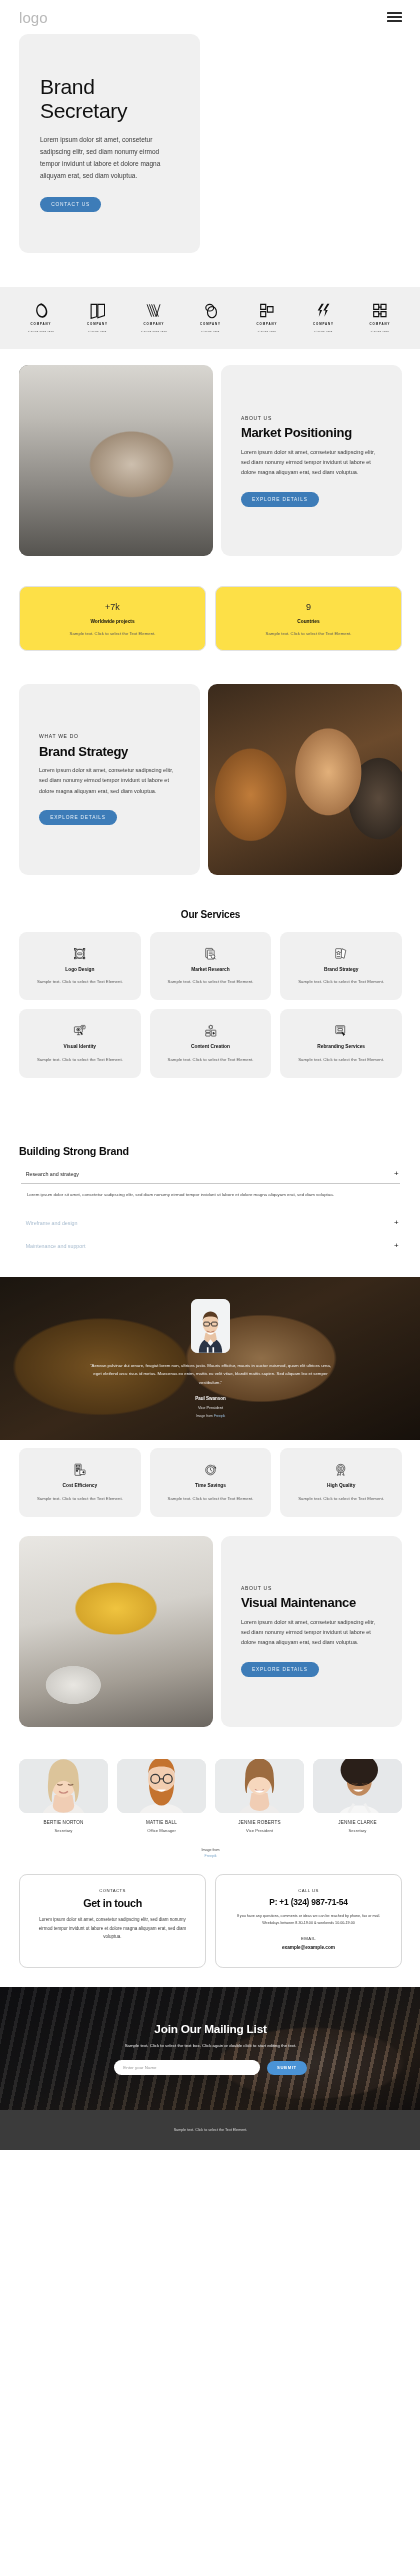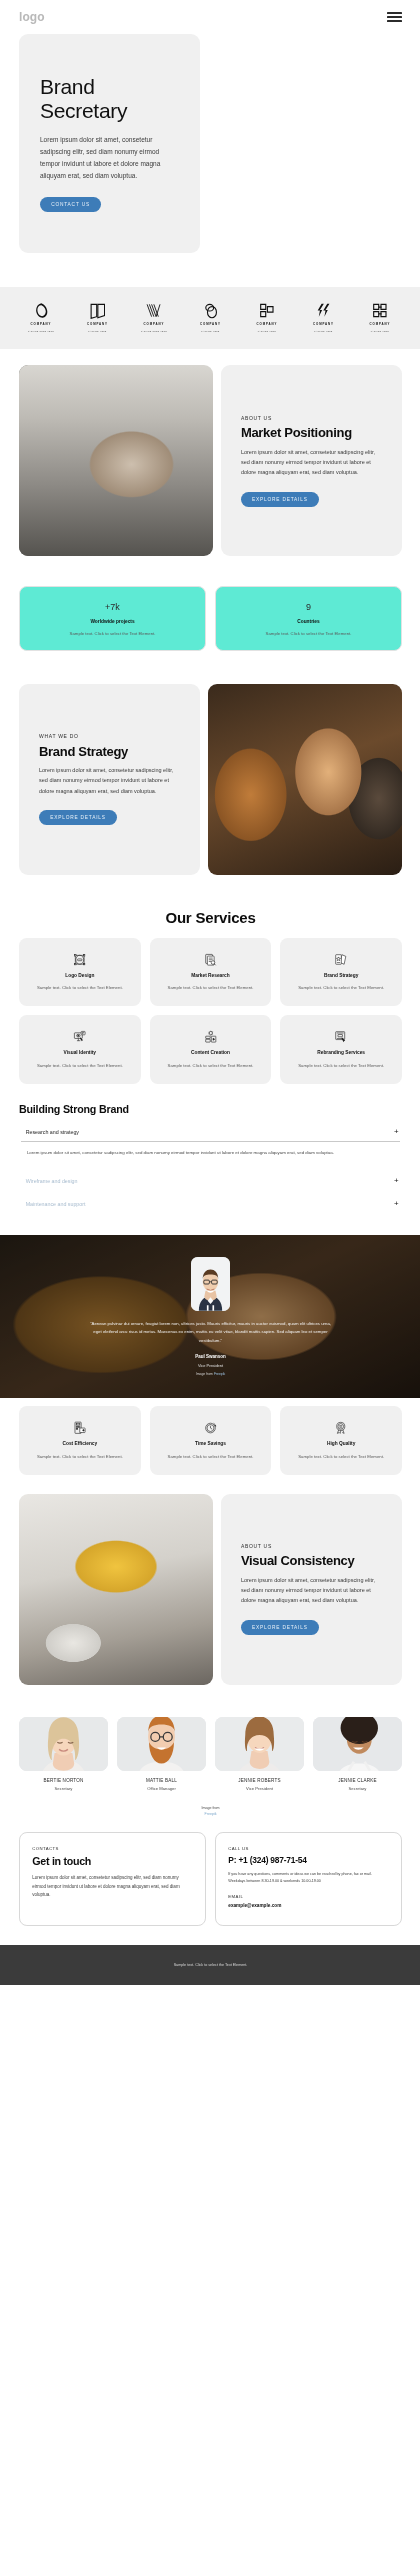--- a/index.html
+++ b/index.html
@@ -7,21 +7,21 @@
   body {
     width:421px; height:2576px; position:relative;
     font-family:"Liberation Sans", sans-serif;
     color:#1c1c1c; overflow:hidden;
   }
   .page { width:421px; }
 
   
   .header { height:34px; display:flex; align-items:center; justify-content:space-between;
             padding:0 19px; background:#fff; }
-  .logo { font-size:12px; color:#b9b9b9; letter-spacing:0.1px; font-weight:700;text-align:center; }
+  .logo { font-size:15px; color:#b9b9b9; letter-spacing:0.1px; font-weight:400;text-align:center; }
   .burger { width:14.6px; display:flex; flex-direction:column; gap:2.2px; cursor:pointer; }
   .burger span { display:block; height:1.7px; background:#2b2b2b; border-radius:0.6px; }
 
   
   .hero { display:flex; gap:7.9px; padding:0 19px 34px 19px; align-items:flex-start; }
   .hero-card { flex:0 0 181px; background:#f0f0f0; border-radius:9px;
                padding:26px 21px; display:flex; flex-direction:column; justify-content:center; min-height:219px;}
   .hero-title { font-size:21px; line-height:1.14; font-weight:400; letter-spacing:-0.3px; color:#111; }
   .hero-sub { margin-top:11.2px; font-size:6.5px; line-height:1.85; color:#3b3b3b; }
   .btn-pill { display:inline-block; margin-top:14.6px; background:#3d7cb8; color:#e7f0f8;
@@ -85,37 +85,37 @@
                   display:flex; flex-direction:column; justify-content:center; }
   .split.rev .media { order:1; }
   .split.rev .panel { order:2; }
   .eyebrow { font-size:5px; letter-spacing:0.7px; color:#2d2d2d; text-transform:uppercase; }
   .h2 { font-size:13px; font-weight:800; letter-spacing:-0.3px; margin-top:4.5px; color:#0d0d0d; }
   .para { margin-top:6.7px; font-size:5.5px; line-height:1.85; color:#3a3a3a; }
 
   
   .stats { display:flex; gap:9px; padding:14.6px 19px 17px; }
   .stat { flex:1; border:0.6px solid #e2e2e2; border-radius:7.9px; padding:14.6px 9px 12.3px;
-          text-align:center; background:#5eead4; }
+          text-align:center; background:#fde047; }
   .stat-num { font-size:9px; font-weight:300; color:#2b2b2b; }
   .stat-label { margin-top:6.7px; font-size:4.8px; font-weight:700; color:#111; }
   .stat-text { margin-top:6.7px; font-size:4.3px; line-height:1.7; color:#5a5a5a; }
 
   
-  .section-title { text-align:center; font-size:15px; font-weight:800; letter-spacing:-0.2px;
+  .section-title { text-align:center; font-size:10px; font-weight:800; letter-spacing:-0.2px;
                    padding:19px 0 3.4px; color:#0d0d0d; }
   .grid { display:flex; flex-wrap:wrap; gap:9px; padding:7.9px 19px 0; }
   .card { flex:1 1 calc(33.333% - 6.2px); background:#f0f0f0; border-radius:7.9px;
           padding:13.5px 10px 14.6px; text-align:center; min-height:61px; }
   .card-icon { height:17px; display:flex; align-items:center; justify-content:center; margin-bottom:4.5px; }
   .card-title { font-size:4.8px; font-weight:700; color:#111; }
   .card-text { margin-top:6.7px; font-size:4.3px; line-height:1.7; color:#5a5a5a; }
 
   
-  .accordion-wrap { padding:19px 19px 22.4px; }
+  .accordion-wrap { padding:19px 19px 22.4px;margin-top:48px; }
   .acc-title { font-size:10.7px; font-weight:800; letter-spacing:-0.2px; margin-bottom:9px; color:#0d0d0d; }
   .acc-row { display:flex; align-items:center; justify-content:space-between;
              padding:4.5px 3.4px 4.5px 6.7px; cursor:pointer; }
   .acc-row .lbl { font-size:5.3px; color:#1f1f1f; }
   .acc-row.closed .lbl { color:#a8bccf; }
   .acc-plus { font-size:7.9px; line-height:1; color:#111; font-weight:400; }
   .acc-rule { height:0.8px; background:#c9c9c9; margin:0 2.2px; }
   .acc-body { padding:7.9px 7.9px 14.6px; font-size:4.4px; line-height:1.85; color:#4a4a4a; }
 
   
@@ -135,21 +135,21 @@
   
   .team { display:flex; gap:9px; padding:17px 19px 3.4px; }
   .member { flex:1; text-align:center; }
   .member .pic { height:54px; border-radius:7.9px; overflow:hidden; background:#e6e8ea; }
   .mname { margin-top:6.7px; font-size:4.6px; letter-spacing:0.2px; color:#2b2b2b; }
   .mrole { margin-top:3.4px; font-size:4.2px; color:#4c4c4c; }
   .img-credit { text-align:center; font-size:3.6px; line-height:1.7; color:#4a4a4a; padding:10px 0 5.6px; }
   .img-credit a { color:#7fa9cc; text-decoration:none; }
 
   
-  .contact { display:flex; gap:9px; padding:10px 19px 19px; }
+  .contact { display:flex; gap:9px; padding:10px 19px 19px;text-align:center; }
   .cbox { flex:1; border:0.6px solid #d8d8d8; border-radius:7.9px; padding:12.3px 12.3px 17px; background:#fff; }
   .clabel { font-size:4.3px; letter-spacing:0.4px; color:#2e2e2e; }
   .ch2 { font-size:10.7px; font-weight:800; margin-top:4.5px; letter-spacing:-0.3px; color:#0d0d0d; }
   .ctext { margin-top:6.7px; font-size:4.5px; line-height:1.9; color:#3c3c3c; }
   .cphone { font-size:8.4px; font-weight:800; margin-top:4.5px; letter-spacing:-0.2px; color:#0d0d0d; }
   .csmall { margin-top:5.6px; font-size:3.7px; line-height:1.85; color:#3c3c3c; }
   .cemail { margin-top:4.5px; font-size:4.7px; font-weight:700; color:#111; }
 
   
   .mailing { position:relative; height:123px; overflow:hidden; }
@@ -496,21 +496,21 @@
       <div class="card-text">Sample text. Click to select the Text Element.</div>
     </div>
   </div>
 
   <div class="split" style="padding-top:19px">
     <div class="media">
       <div class="photo ph-laptop"></div>
     </div>
     <div class="panel">
       <div class="eyebrow">ABOUT US</div>
-      <div class="h2">Visual Consistency</div>
+      <div class="h2">Visual Maintenance</div>
       <div class="para">Lorem ipsum dolor sit amet, consetetur sadipscing elitr, sed diam nonumy eirmod tempor invidunt ut labore et dolore magna aliquyam erat, sed diam voluptua.</div>
       <button class="btn-pill">EXPLORE DETAILS</button>
     </div>
   </div>
 
   <div class="team">
     <div class="member">
       <div class="pic">
         <svg width="100%" height="54" viewBox="0 0 100 96" preserveAspectRatio="xMidYMid slice">
           <rect width="100" height="96" fill="#e7e9ea"></rect>
@@ -587,19 +587,31 @@
     </div>
     <div class="cbox">
       <div class="clabel">CALL US</div>
       <div class="cphone">P: +1 (324) 987-71-54</div>
       <div class="csmall">If you have any questions, comments or ideas we can be reached by phone, fax or mail. Weekdays between 8.30-19.00 &amp; weekends 10.00-19.00</div>
       <div class="clabel" style="margin-top:9px">EMAIL</div>
       <div class="cemail">example@example.com</div>
     </div>
   </div>
 
+  <div class="mailing">
+    <div class="bg photo ph-keyboard"></div>
+    <div class="veil"></div>
+    <div class="mail-inner">
+      <div class="mail-h">Join Our Mailing List</div>
+      <div class="mail-p">Sample text. Click to select the text box. Click again or double click to start editing the text.</div>
+      <div class="mail-form">
+        <input class="mail-input" type="text" placeholder="Enter your Name" style="">
+        <button class="mail-btn">SUBMIT</button>
+      </div>
+    </div>
+  </div>
 
   <div class="footer">
     <div class="footer-text">Sample text. Click to select the Text Element.</div>
   </div>
 
 </div>
 
 
 </body></html>

